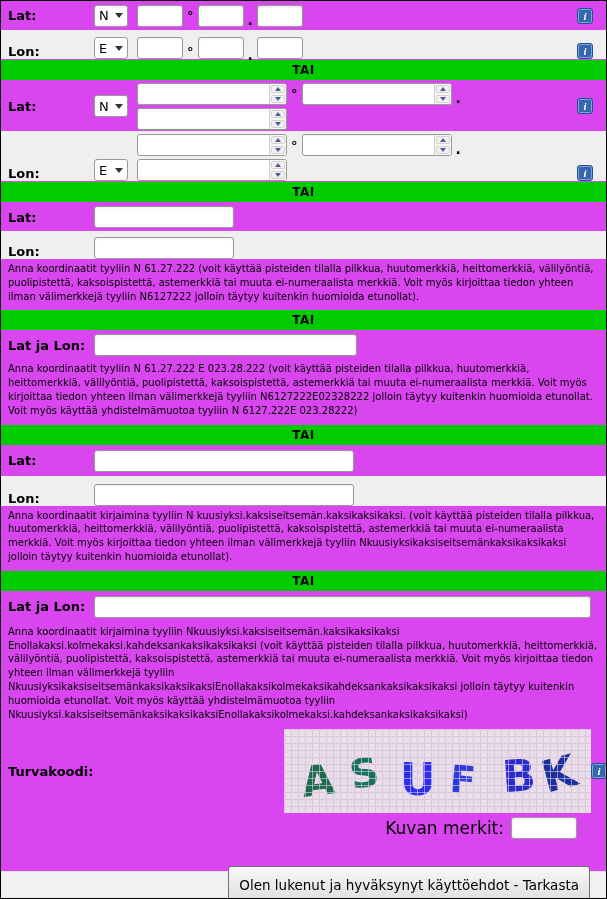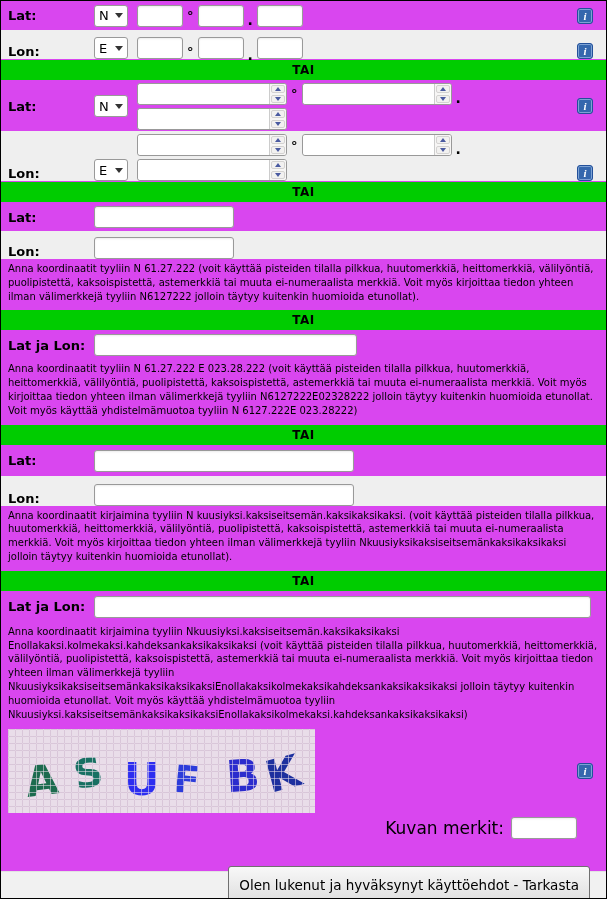--- a/index.html
+++ b/index.html
@@ -250,20 +250,21 @@
 
   <div class="tai">TAI</div>
 
   <div class="row h30">
     <span class="label-col">Lat ja Lon:</span>
     <input type="text" class="w497" style="">
   </div>
   <div class="help">Anna koordinaatit kirjaimina tyyliin Nkuusiyksi.kaksiseitsemän.kaksikaksikaksi Enollakaksi.kolmekaksi.kahdeksankaksikaksikaksi (voit käyttää pisteiden tilalla pilkkua, huutomerkkiä, heittomerkkiä, välilyöntiä, puolipistettä, kaksoispistettä, astemerkkiä tai muuta ei-numeraalista merkkiä. Voit myös kirjoittaa tiedon yhteen ilman välimerkkejä tyyliin NkuusiyksikaksiseitsemänkaksikaksikaksiEnollakaksikolmekaksikahdeksankaksikaksikaksi jolloin täytyy kuitenkin huomioida etunollat. Voit myös käyttää yhdistelmämuotoa tyyliin Nkuusiyksi.kaksiseitsemänkaksikaksikaksiEnollakaksikolmekaksi.kahdeksankaksikaksikaksi)</div>
 
   <div class="captcha-row">
+    <span class="label-wide">Turvakoodi:</span>
     <div class="captcha-box">
       <svg viewBox="0 0 307 84" xmlns="http://www.w3.org/2000/svg">
         <text x="18" y="66" font-size="42" font-weight="bold" font-family="DejaVu Sans, sans-serif" transform="rotate(-7 35 55)" fill="#1c6b4e">A</text>
         <text x="66" y="58" font-size="40" font-weight="bold" font-family="DejaVu Sans, sans-serif" transform="rotate(-10 80 45)" fill="#187063">S</text>
         <text x="116" y="66" font-size="44" font-weight="bold" font-family="DejaVu Sans, sans-serif" fill="#2d2df0">U</text>
         <text x="166" y="64" font-size="38" font-weight="bold" font-family="DejaVu Sans, sans-serif" transform="rotate(6 180 50)" fill="#2c3cda">F</text>
         <text x="218" y="62" font-size="44" font-weight="bold" font-family="DejaVu Sans, sans-serif" transform="rotate(-4 235 45)" fill="#2b2bcd">B</text>
         <text x="258" y="60" font-size="44" font-weight="bold" font-family="DejaVu Sans, sans-serif" transform="rotate(-15 275 45)" fill="#1d2f9e">K</text>
       </svg>
       <div class="captcha-grid-overlay"></div>

